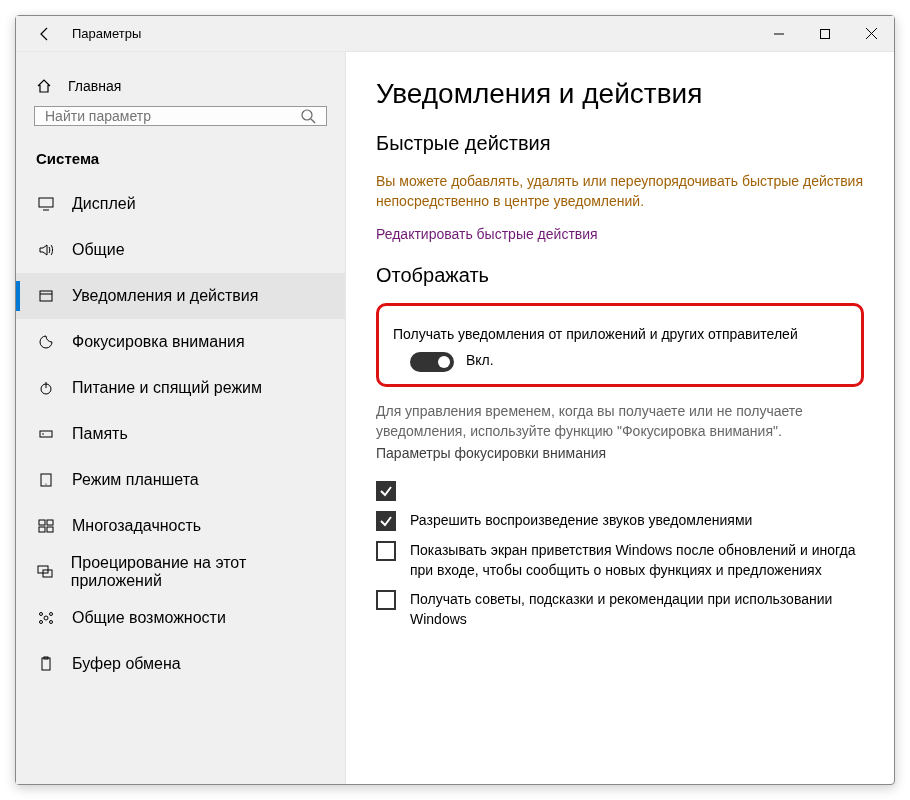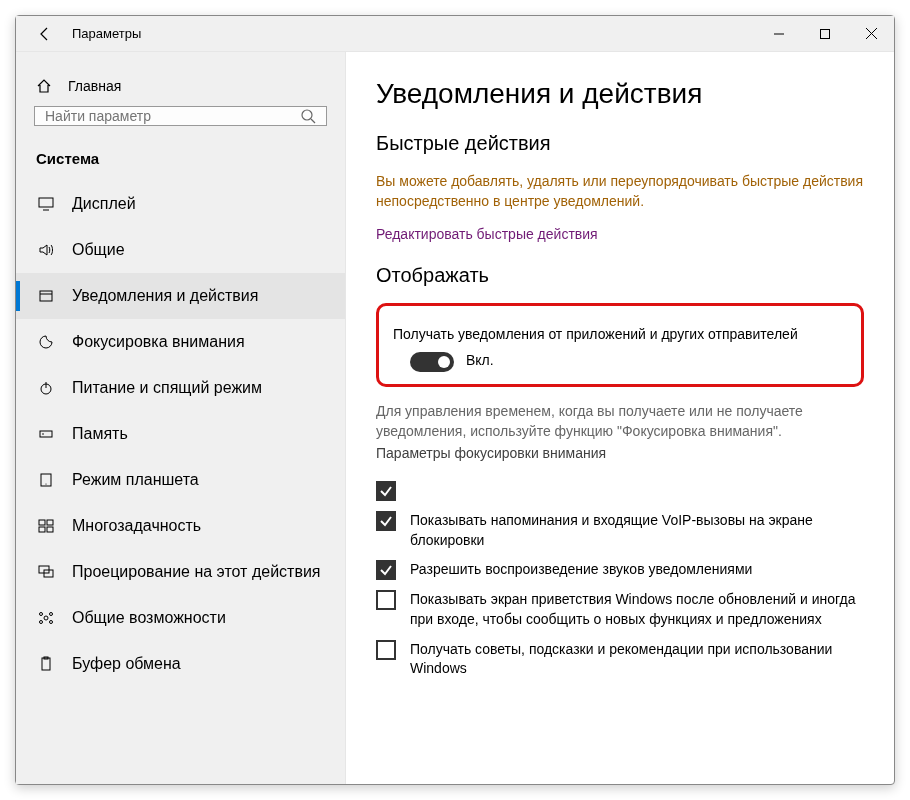--- a/index.html
+++ b/index.html
@@ -245,21 +245,21 @@
             </span>
             <span class="lbl">Многозадачность</span>
           </div>
           <div class="nav-item">
             <span class="ic">
               <svg width="16" height="16" viewBox="0 0 16 16">
                 <rect x="1" y="2" width="10" height="7" stroke="#000" fill="none"></rect>
                 <rect x="6" y="6" width="9" height="7" stroke="#000" fill="none"></rect>
               </svg>
             </span>
-            <span class="lbl">Проецирование на этот действия</span>
+            <span class="lbl">Проецирование на этот приложений</span>
           </div>
           <div class="nav-item">
             <span class="ic">
               <svg width="16" height="16" viewBox="0 0 16 16">
                 <circle cx="8" cy="8" r="2" stroke="#000" fill="none"></circle>
                 <circle cx="3" cy="4" r="1.5" stroke="#000" fill="none"></circle>
                 <circle cx="13" cy="4" r="1.5" stroke="#000" fill="none"></circle>
                 <circle cx="3" cy="12" r="1.5" stroke="#000" fill="none"></circle>
                 <circle cx="13" cy="12" r="1.5" stroke="#000" fill="none"></circle>
               </svg>
@@ -306,28 +306,20 @@
                 <path d="M2 7 L6 11 L12 3" stroke="#fff" stroke-width="2" fill="none"></path>
               </svg>
             </div>
           </div>
           <div class="checkrow">
             <div class="cbox checked">
               <svg width="14" height="14" viewBox="0 0 14 14">
                 <path d="M2 7 L6 11 L12 3" stroke="#fff" stroke-width="2" fill="none"></path>
               </svg>
             </div>
-            <div class="clabel">Показывать напоминания и входящие VoIP-вызовы на экране блокировки</div>
-          </div>
-          <div class="checkrow">
-            <div class="cbox checked">
-              <svg width="14" height="14" viewBox="0 0 14 14">
-                <path d="M2 7 L6 11 L12 3" stroke="#fff" stroke-width="2" fill="none"></path>
-              </svg>
-            </div>
             <div class="clabel">Разрешить  воспроизведение звуков уведомлениями</div>
           </div>
           <div class="checkrow">
             <div class="cbox"></div>
             <div class="clabel">Показывать экран приветствия Windows после обновлений и иногда при входе, чтобы сообщить о новых функциях и предложениях</div>
           </div>
           <div class="checkrow">
             <div class="cbox"></div>
             <div class="clabel">Получать советы, подсказки и рекомендации при использовании Windows</div>
           </div>

